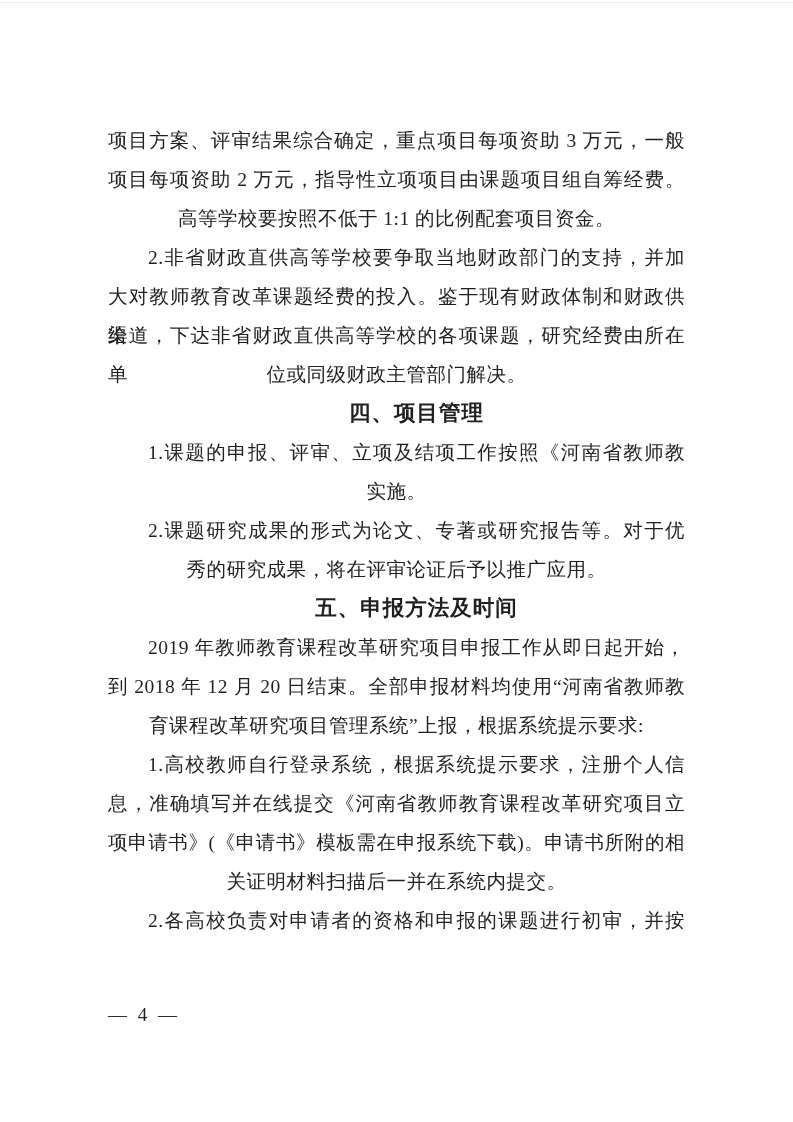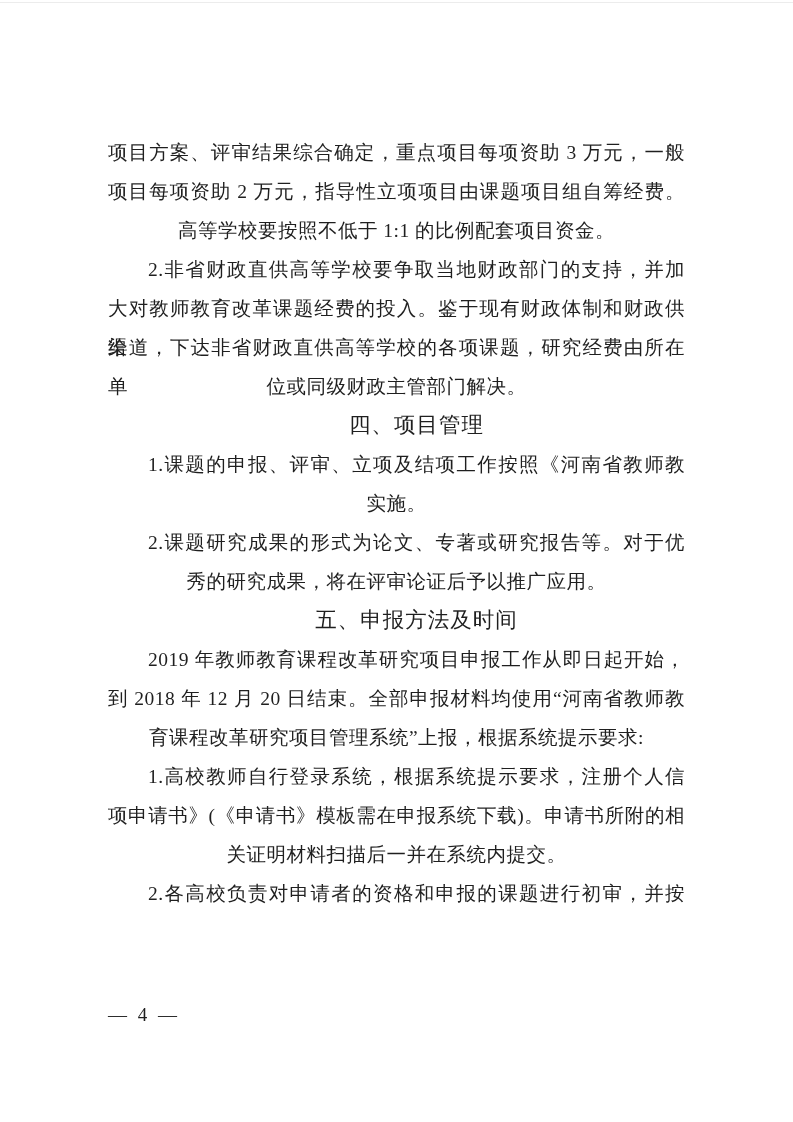--- a/index.html
+++ b/index.html
@@ -22,41 +22,41 @@
     position: absolute;
     top: 2px;
     left: 0;
     right: 0;
     height: 1px;
     background: #ececec;
   }
   .content {
     position: absolute;
     left: 108px;
-    top: 133px;
+    top: 121px;
     width: 577px;
   }
   .line {
     height: 39px;
     line-height: 39px;
     font-size: 19.5px;
     letter-spacing: 0.5px;
     text-align: center;
     white-space: normal;
   }
   .line.justify {
     text-align: justify;
     text-align-last: justify;
   }
   .line.indent {
     text-indent: 40px;
   }
   .line.heading {
     font-family: "Liberation Sans", "DejaVu Sans", sans-serif;
-    font-weight: 400;
+    font-weight: 700;
     font-size: 21.5px;
     letter-spacing: 1px;
   }
   .footer {
     position: absolute;
     left: 108px;
     top: 1000px;
     height: 30px;
     line-height: 30px;
     font-size: 19px;
@@ -79,18 +79,19 @@
       <div class="line heading indent">四、项目管理</div>
       <div class="line indent justify">1.课题的申报、评审、立项及结项工作按照《河南省教师教</div>
       <div class="line">实施。</div>
       <div class="line indent justify">2.课题研究成果的形式为论文、专著或研究报告等。对于优</div>
       <div class="line">秀的研究成果，将在评审论证后予以推广应用。</div>
       <div class="line heading indent">五、申报方法及时间</div>
       <div class="line indent justify">2019 年教师教育课程改革研究项目申报工作从即日起开始，</div>
       <div class="line justify">到 2018 年 12 月 20 日结束。全部申报材料均使用“河南省教师教</div>
       <div class="line">育课程改革研究项目管理系统”上报，根据系统提示要求:</div>
       <div class="line indent justify">1.高校教师自行登录系统，根据系统提示要求，注册个人信</div>
+      <div class="line justify">息，准确填写并在线提交《河南省教师教育课程改革研究项目立</div>
       <div class="line justify">项申请书》(《申请书》模板需在申报系统下载)。申请书所附的相</div>
       <div class="line">关证明材料扫描后一并在系统内提交。</div>
       <div class="line indent justify">2.各高校负责对申请者的资格和申报的课题进行初审，并按</div>
     </div>
   <div class="footer">— 4 —</div>
 </div>
 
 </body></html>

